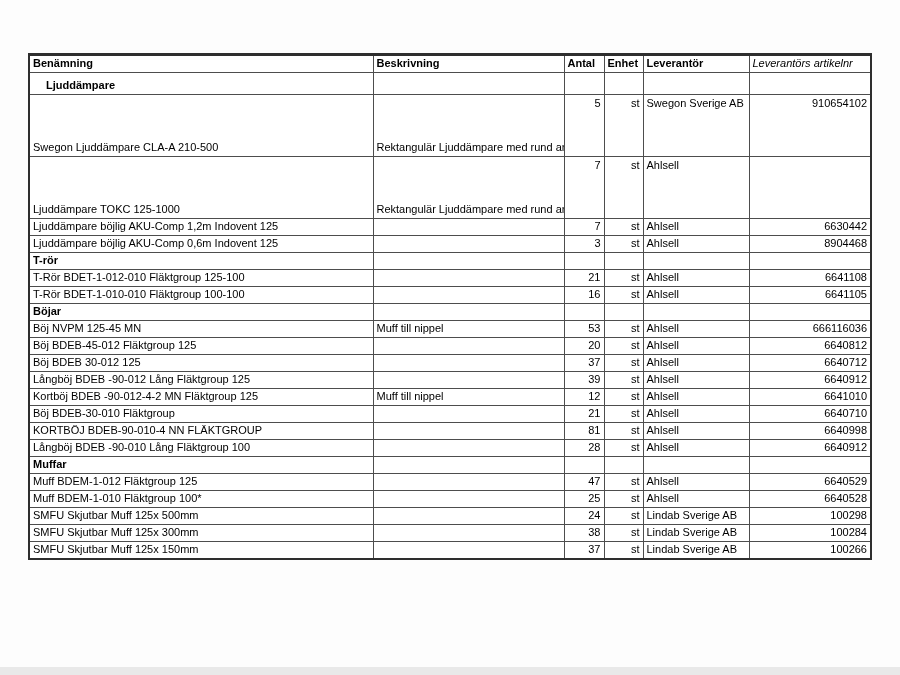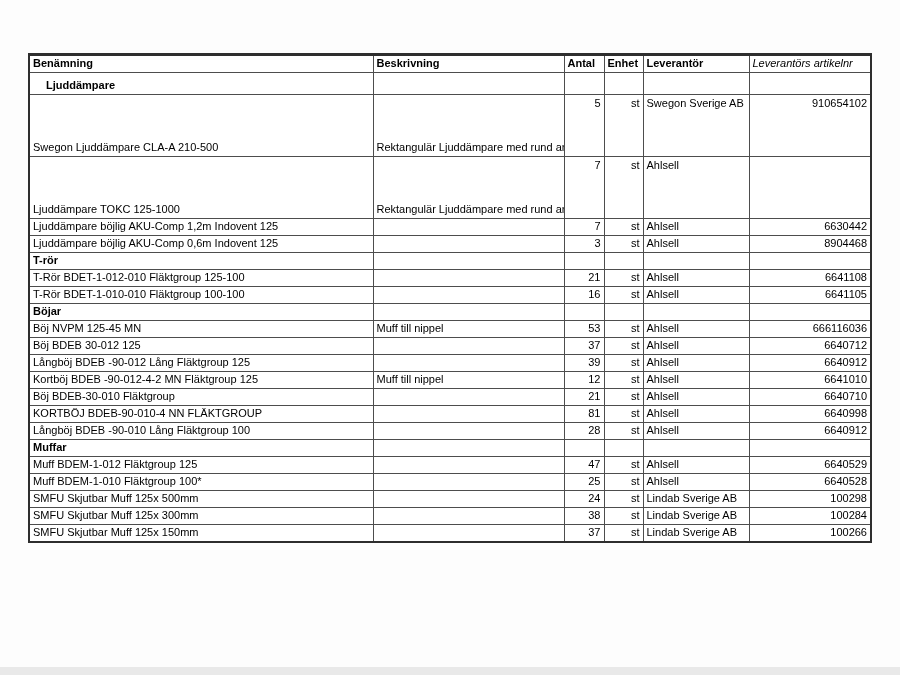--- a/index.html
+++ b/index.html
@@ -169,20 +169,28 @@
           </tr>
           <tr class="data-row">
             <td class="c-name">Böj NVPM 125-45 MN</td>
             <td class="c-desc">Muff till nippel</td>
             <td class="c-qty">53</td>
             <td class="c-unit">st</td>
             <td class="c-supplier">Ahlsell</td>
             <td class="c-article">666116036</td>
           </tr>
           <tr class="data-row">
+            <td class="c-name">Böj BDEB-45-012 Fläktgroup 125</td>
+            <td class="c-desc"></td>
+            <td class="c-qty">20</td>
+            <td class="c-unit">st</td>
+            <td class="c-supplier">Ahlsell</td>
+            <td class="c-article">6640812</td>
+          </tr>
+          <tr class="data-row">
             <td class="c-name">Böj BDEB 30-012 125</td>
             <td class="c-desc"></td>
             <td class="c-qty">37</td>
             <td class="c-unit">st</td>
             <td class="c-supplier">Ahlsell</td>
             <td class="c-article">6640712</td>
           </tr>
           <tr class="data-row">
             <td class="c-name">Långböj BDEB -90-012 Lång Fläktgroup 125</td>
             <td class="c-desc"></td>

